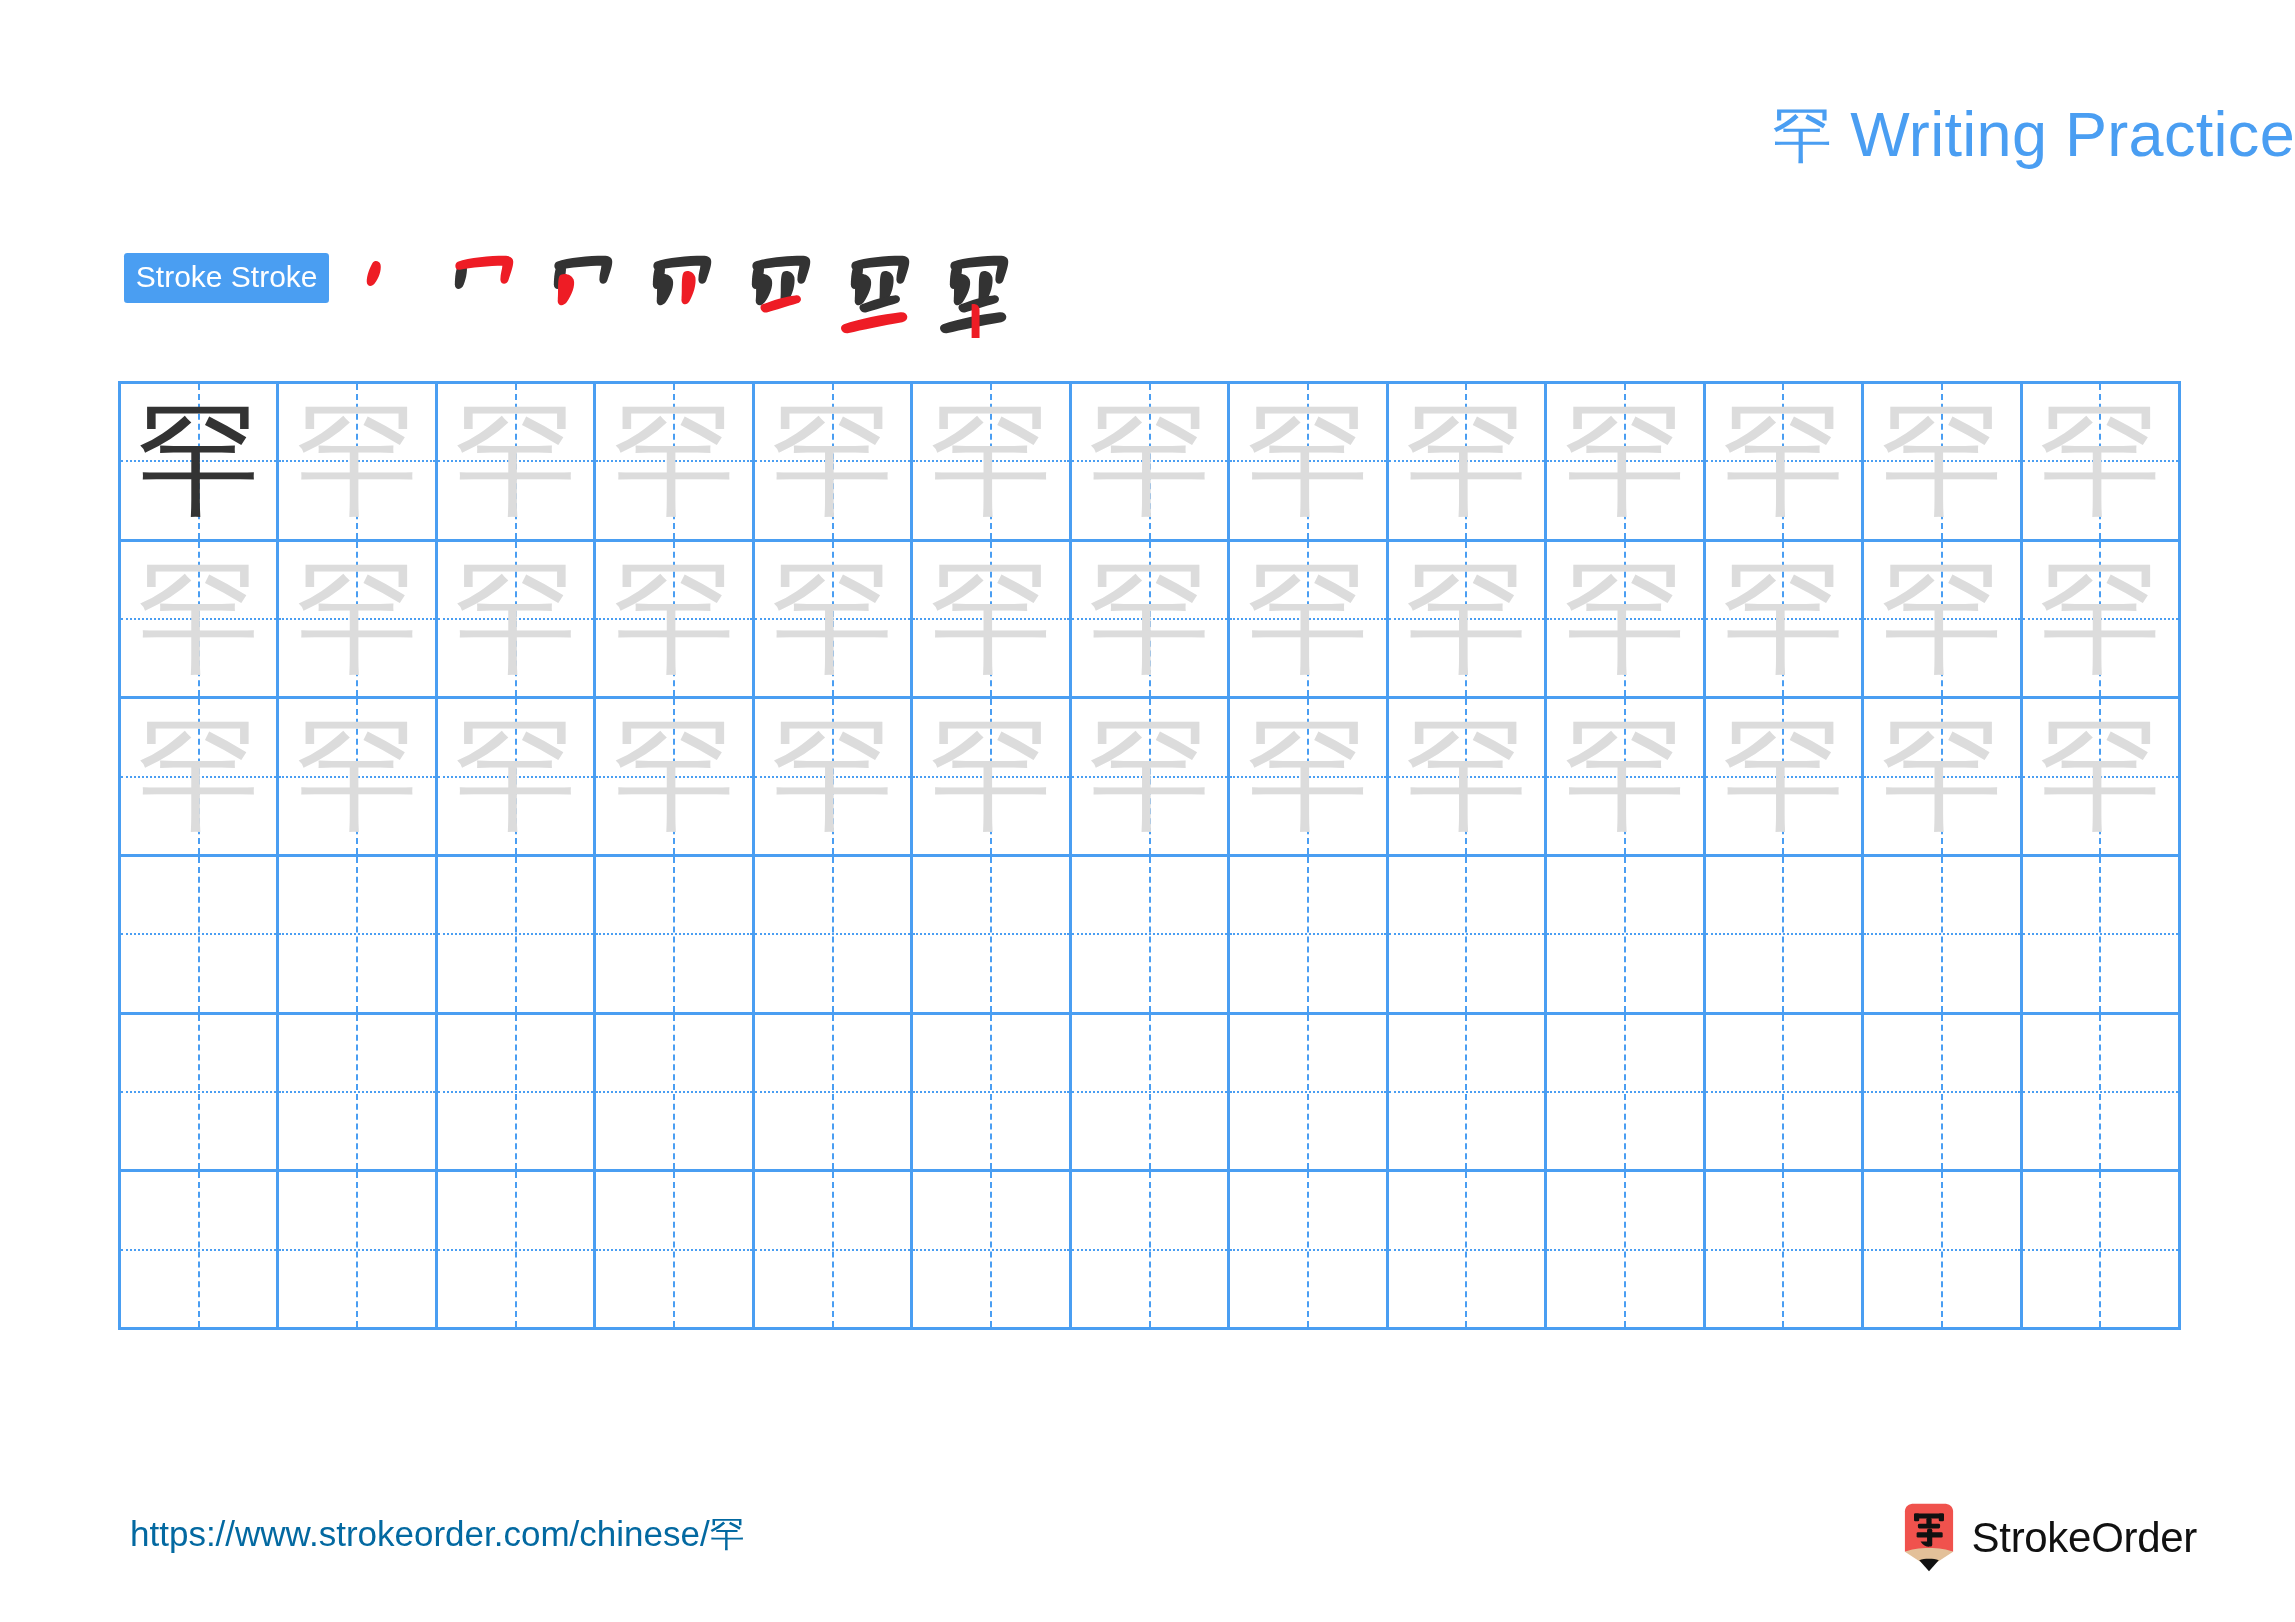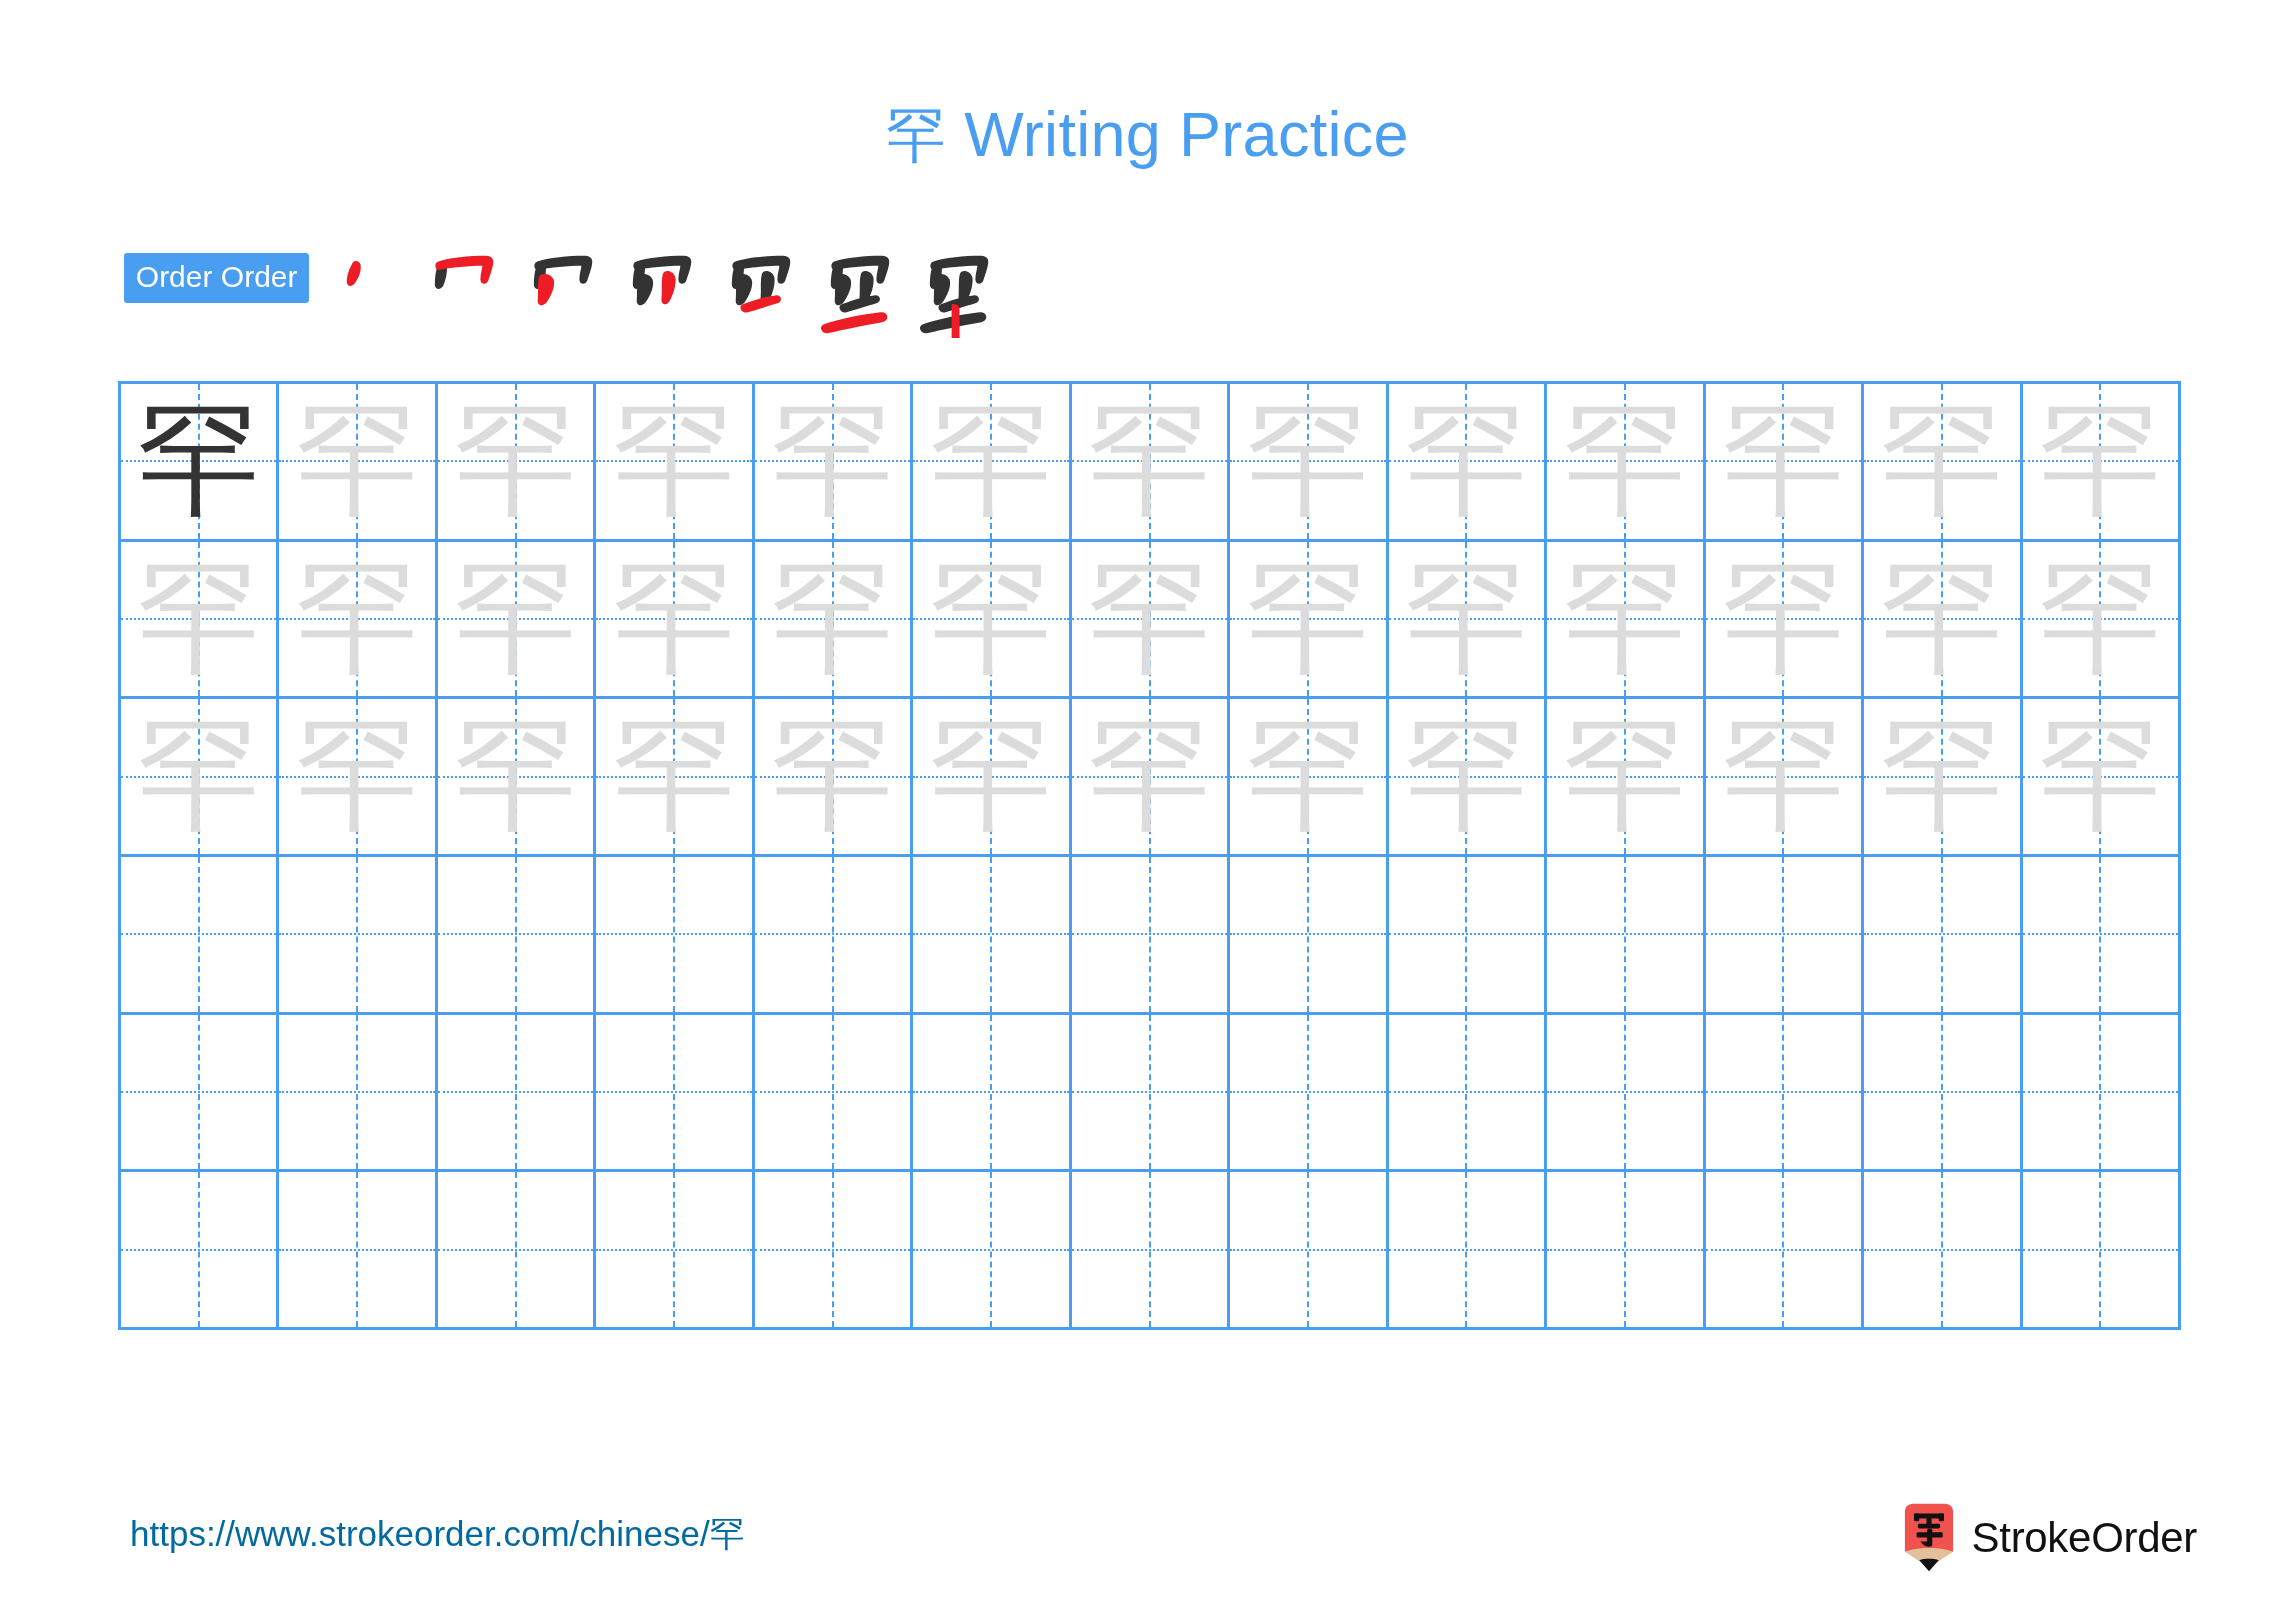--- a/index.html
+++ b/index.html
@@ -14,21 +14,21 @@
     position: relative;
     overflow: hidden;
   }
 
   
   .page-title {
     position: absolute;
     top: 103px;
     left: 0;
     width: 2295px;
-    text-align: center;
+    text-align: right;
     font-size: 63px;
     line-height: 1.0;
     color: #4a9ef2;
     font-weight: 400;
     letter-spacing: 0.3px;
     white-space: nowrap;
   }
   .page-title .ch {
     font-family: "DejaVu Sans", sans-serif;
     font-size: 60px;
@@ -161,21 +161,21 @@
 </style>
 </head>
 <body>
 
 <div class="page-title">
   <span class="ch">罕</span><span> Writing Practice</span>
 </div>
 
 <div class="stroke-order-row">
 
-  <div class="stroke-order-badge">Order Order</div>
+  <div class="stroke-order-badge">Stroke Stroke</div>
 
   <div class="stroke-steps">
 
     <div class="stroke-step">
       <svg viewBox="0 0 100 100" aria-hidden="true">
         <g>
           <path d="M33 24 C35 21 40 22 41 26 C42 32 39 40 35 45 C32 49 27 48 27 43 C27 37 30 29 33 24 Z" fill="#ee1c25"></path>
         </g>
       </svg>
     </div>

